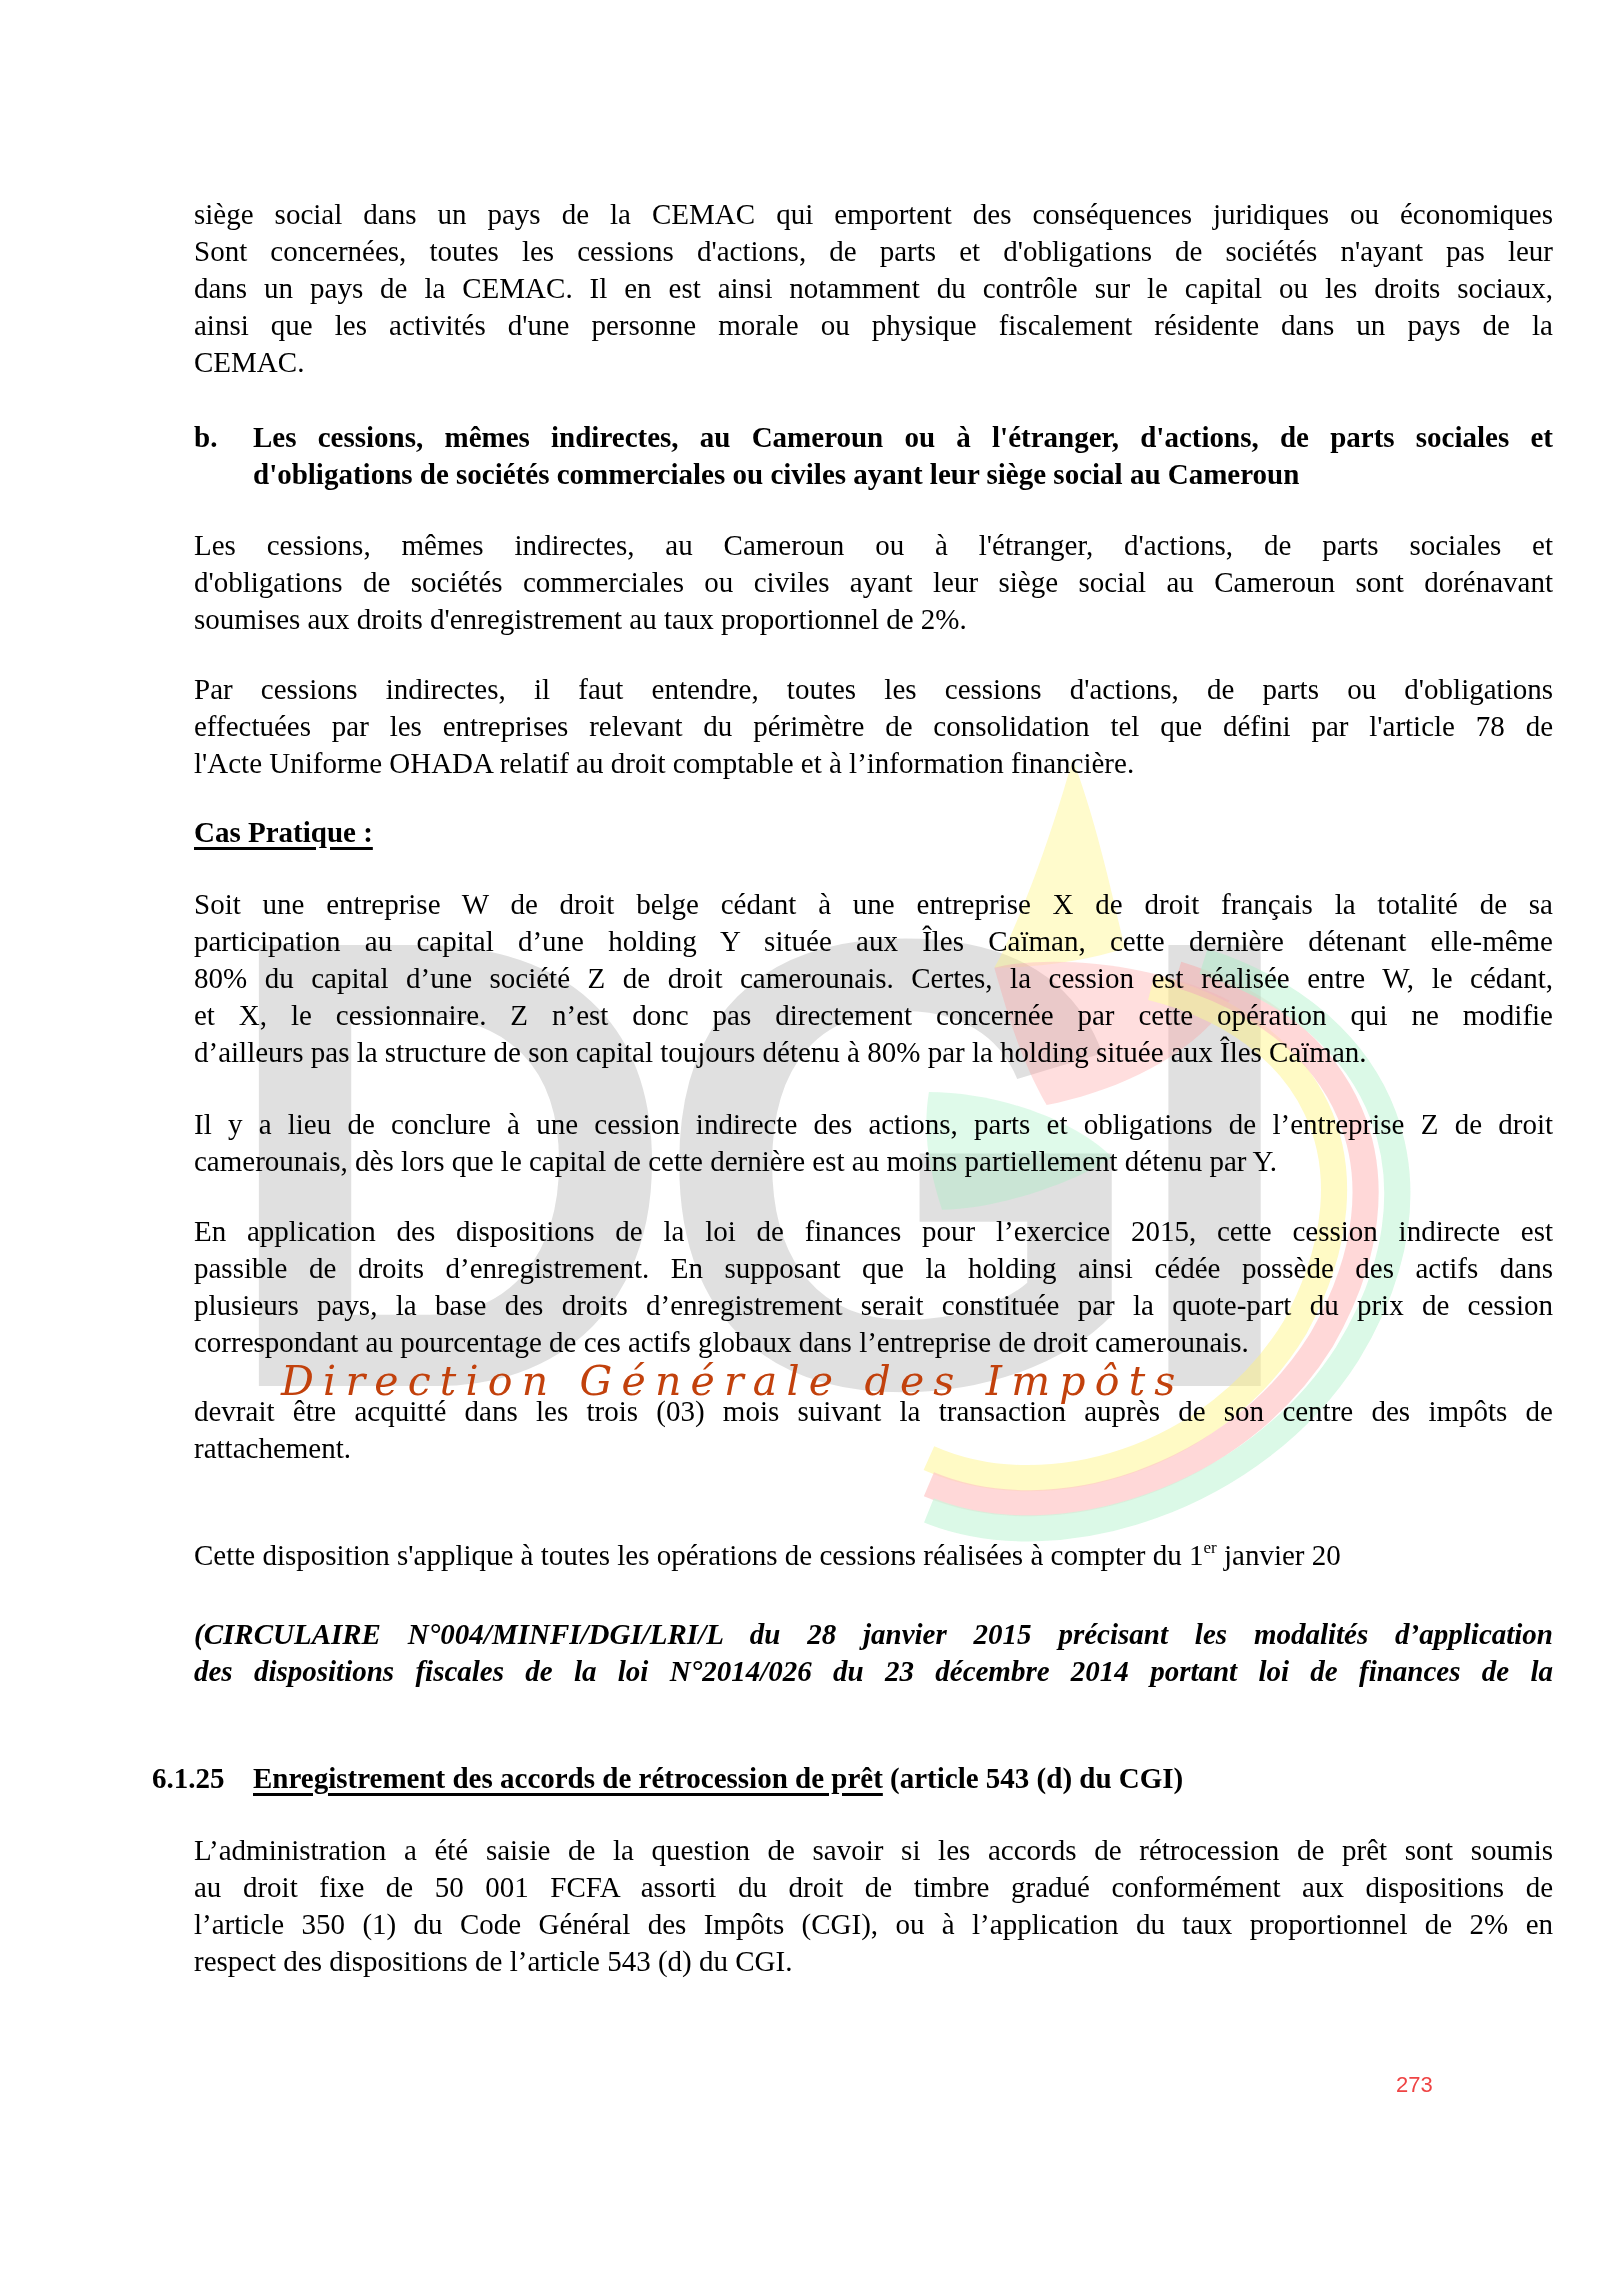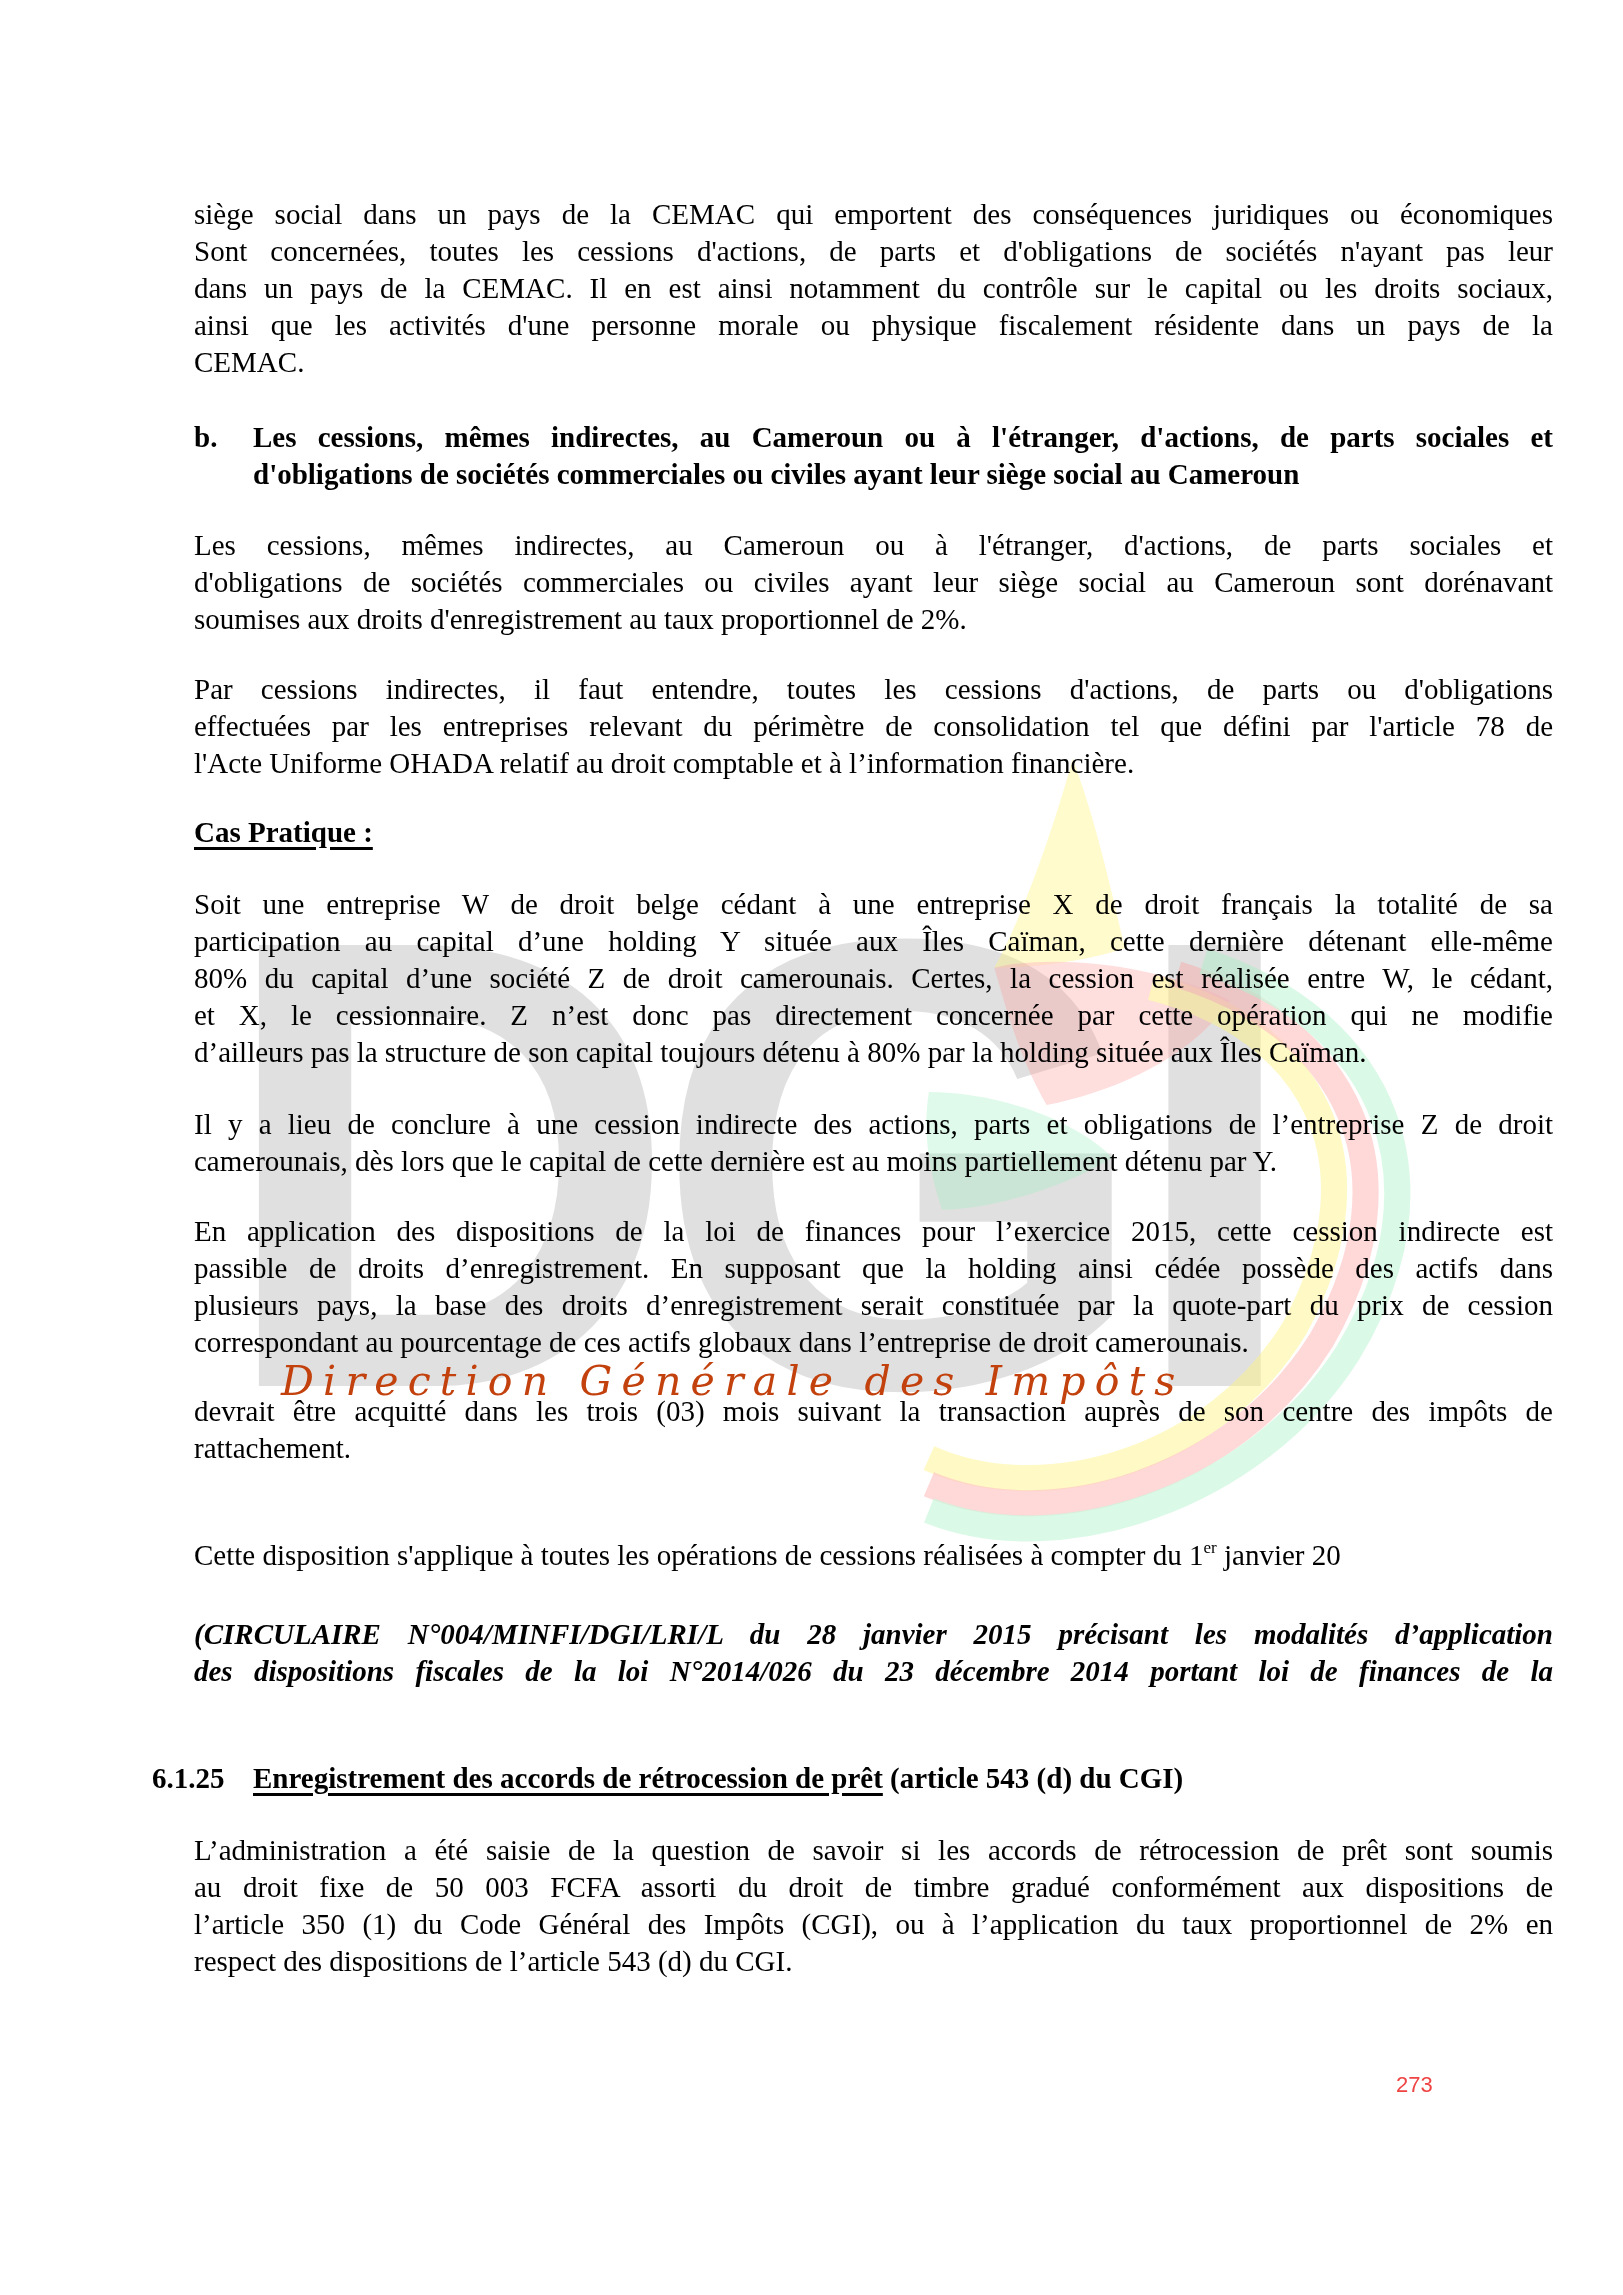--- a/index.html
+++ b/index.html
@@ -117,20 +117,20 @@
     <span class="line j">(CIRCULAIRE N°004/MINFI/DGI/LRI/L du 28 janvier 2015 précisant les modalités d’application</span>
     <span class="line j">des dispositions fiscales de la loi N°2014/026 du 23 décembre 2014 portant loi de finances de la</span>
   </div>
 
   <div class="block bold" style="top:1760px; left:152px; width:1401px;">
     <span class="line"><span style="display:inline-block; width:101px;">6.1.25</span><span class="u">Enregistrement des accords de rétrocession de prêt</span><span> (article 543 (d) du CGI)</span></span>
   </div>
 
   <div class="block" style="top:1832px; left:194px;">
     <span class="line j">L’administration a été saisie de la question de savoir si les accords de rétrocession de prêt sont soumis</span>
-    <span class="line j">au droit fixe de 50 003 FCFA assorti du droit de timbre gradué conformément aux dispositions de</span>
+    <span class="line j">au droit fixe de 50 001 FCFA assorti du droit de timbre gradué conformément aux dispositions de</span>
     <span class="line j">l’article 350 (1) du Code Général des Impôts (CGI), ou à l’application du taux proportionnel de 2% en</span>
     <span class="line">respect des dispositions de l’article 543 (d) du CGI.</span>
   </div>
 
   <div class="pagenum">273</div>
 </div>
 
 
 </body></html>

